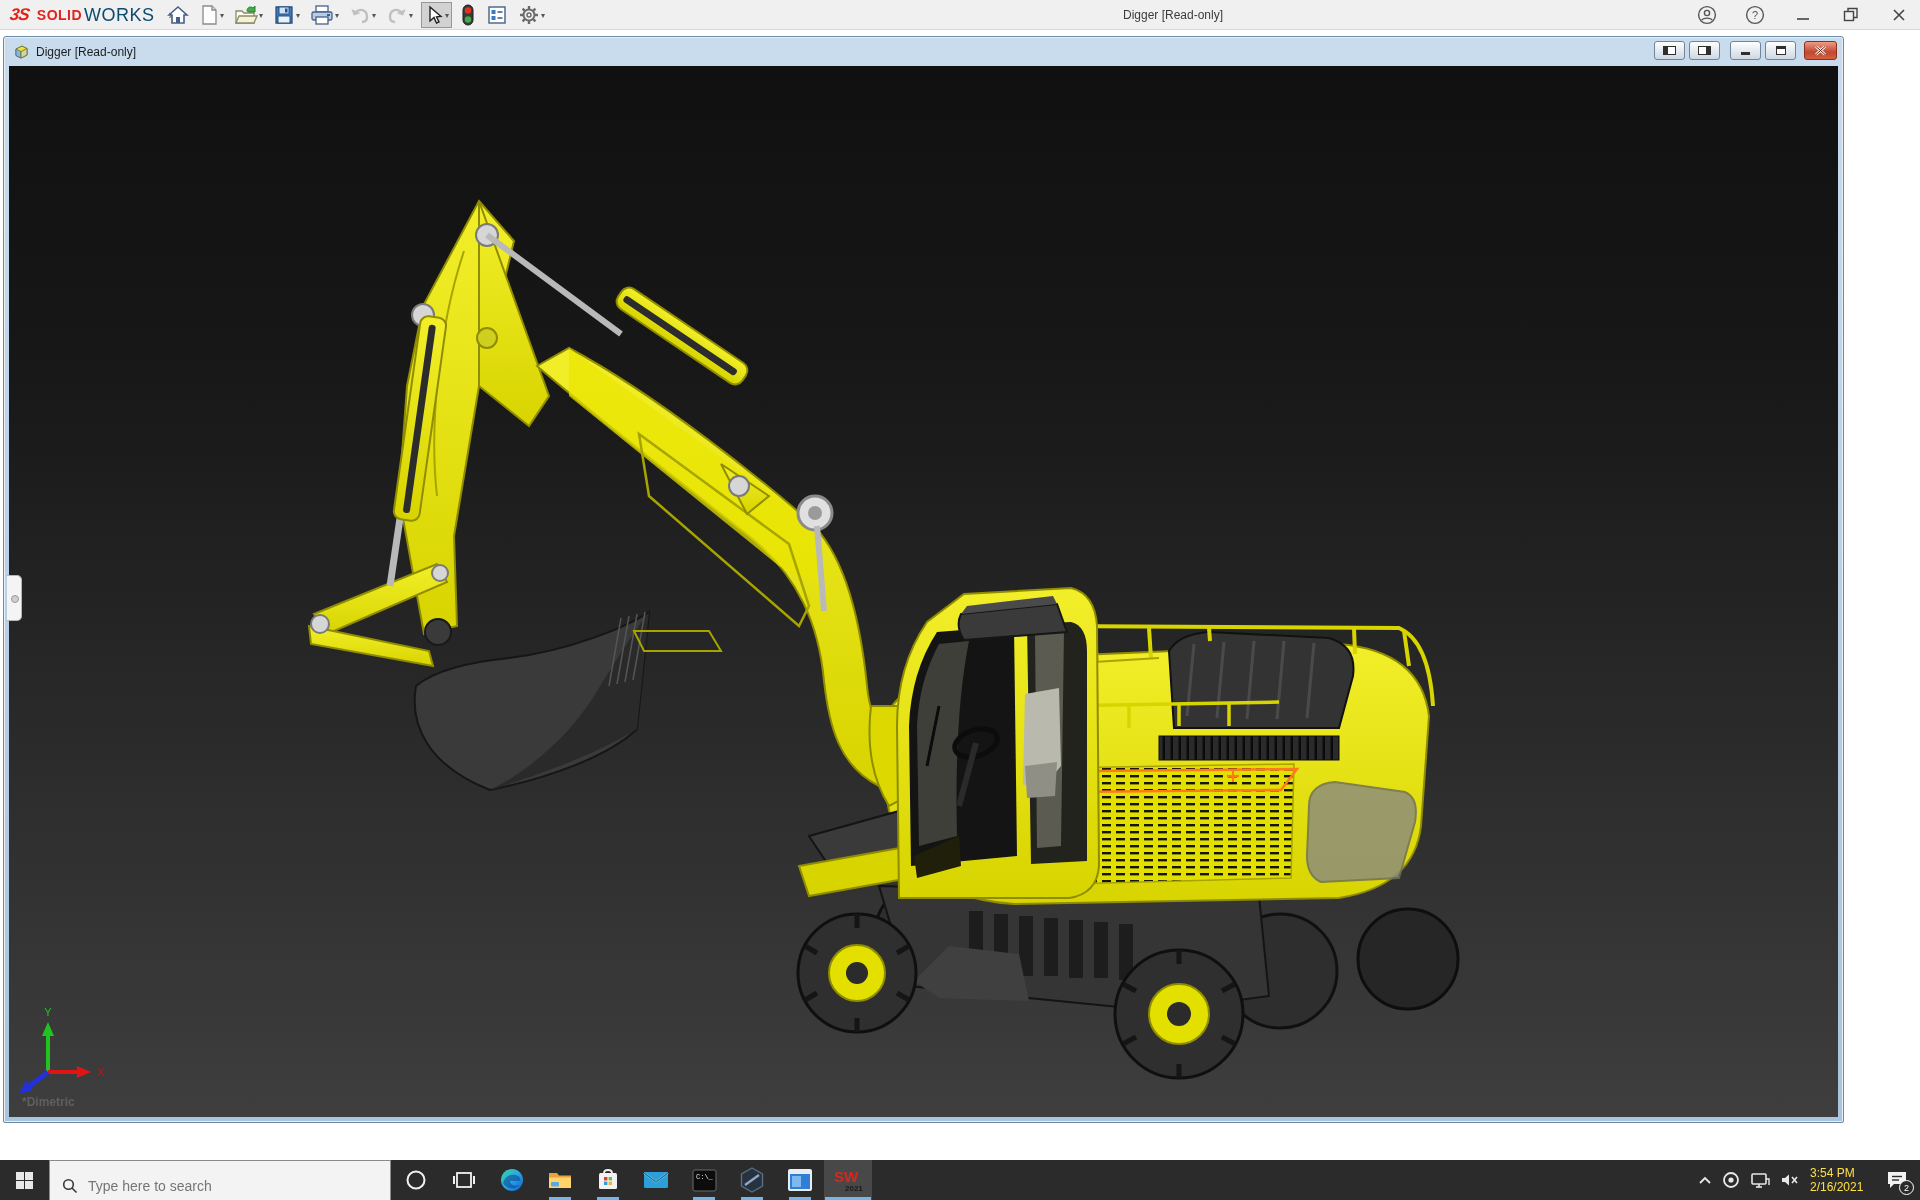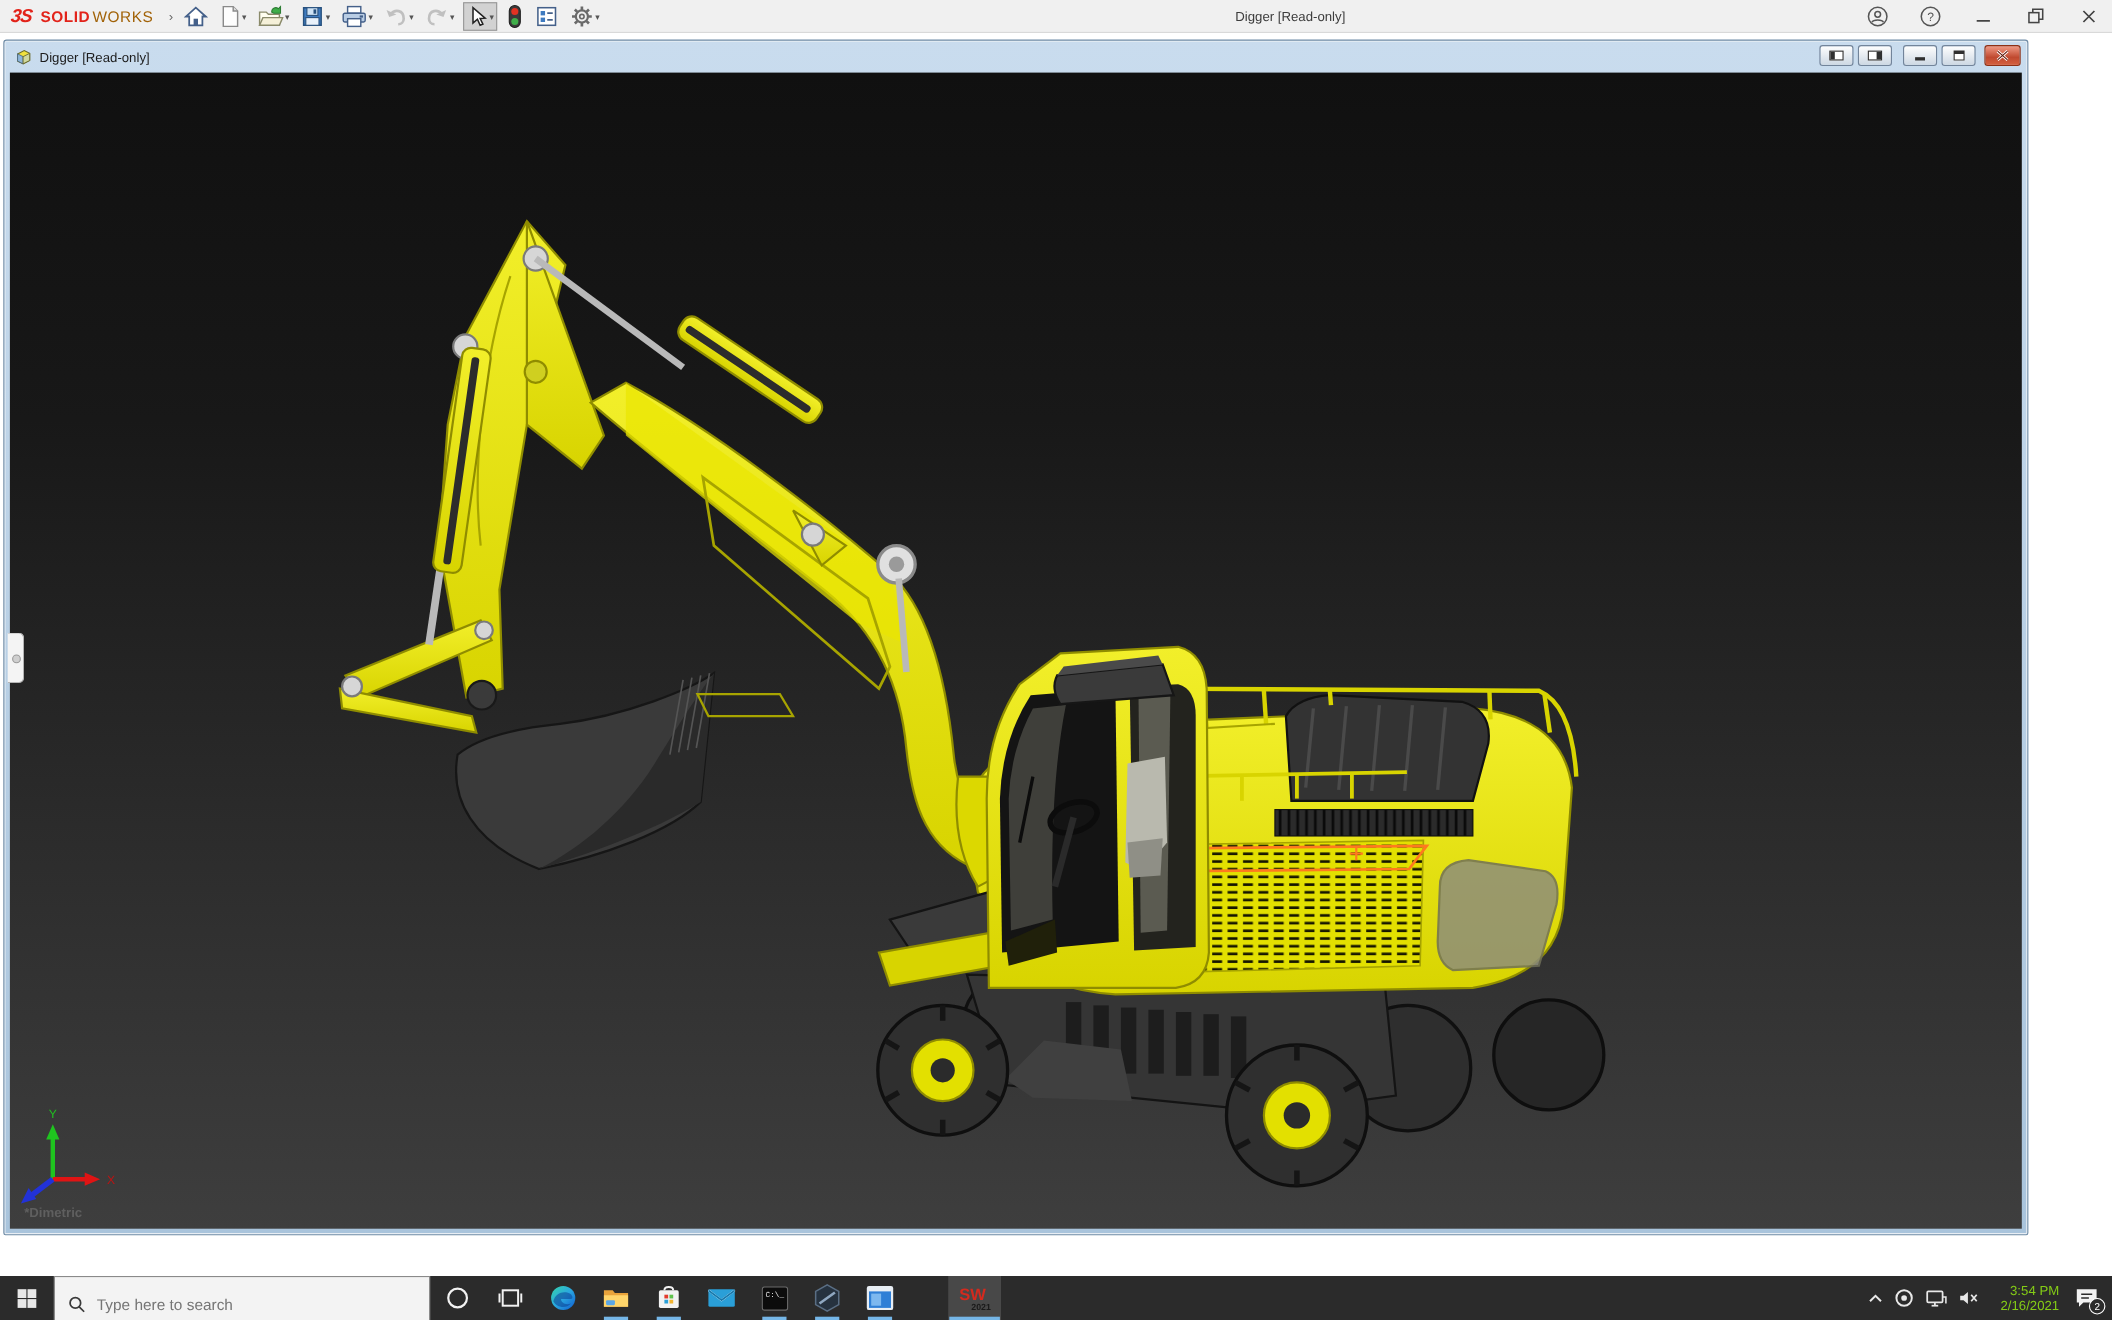--- a/index.html
+++ b/index.html
@@ -6,21 +6,21 @@
   html,body { width:1920px; height:1200px; overflow:hidden;
               font-family:"Liberation Sans", sans-serif; background:#ffffff; }
 
   
   .appbar { position:absolute; left:0; top:0; width:1920px; height:30px;
             background:#f0f0f0; border-bottom:1px solid #d9d9d9; }
   .logo { position:absolute; left:10px; top:0; height:30px; display:flex; align-items:center; gap:2px; }
   .logo-glyph { color:#e2231a; font-weight:bold; font-style:italic; font-size:17px;
                 transform:skewX(-8deg); letter-spacing:-1px; }
   .logo-bold { color:#e2231a; font-weight:bold; font-size:14px; letter-spacing:.5px; margin-left:6px;}
-  .logo-light { color:#a16207; font-size:14px; letter-spacing:.5px; }
+  .logo-light { color:#0c4a6e; font-size:18px; letter-spacing:.5px; }
   .logo-chev { color:#666; font-size:12px; margin-left:12px; }
   .caret { font-size:8px; color:#555; margin-left:1px; }
   .tbgroup { position:absolute; left:165px; top:0; height:30px; display:flex; align-items:center; gap:6px; }
   .tbtn { height:26px; display:flex; align-items:center; padding:0 2px; }
   .sel-active { background:#d2d2d2; border:1px solid #979797; }
   .disabled svg { opacity:.55; }
 
   .app-title { position:absolute; left:1173px; top:15px; transform:translate(-50%,-50%);
                font-size:12px; color:#3c3c3c; white-space:nowrap; }
 
@@ -65,21 +65,21 @@
   .searchbox { position:absolute; left:49px; top:0; width:342px; height:51px; background:#f3f3f3;
                border:1px solid #8a8a8a; display:flex; align-items:center; }
   .searchbox input { border:none; outline:none; background:transparent; font-size:14px;
                      color:#454545; width:280px; font-family:"Liberation Sans",sans-serif; }
   .tbicon { position:absolute; top:0; width:48px; height:40px; display:flex; align-items:center;
             justify-content:center; }
   .tbicon.active { background:#484848; }
   .openline { position:absolute; bottom:0; left:50%; transform:translateX(-50%); height:3px; width:22px; background:#75b6e7; }
   .openline.wide { width:46px; }
   .tray { position:absolute; right:0; top:0; height:40px; display:flex; align-items:center; gap:10px; padding-right:8px; }
-  .clock { color:#84cc16; font-size:12px; text-align:right; line-height:14px; width:62px; }
+  .clock { color:#fde047; font-size:12px; text-align:left; line-height:14px; width:62px; }
   .notif { position:relative; width:30px; height:30px; display:flex; align-items:center; justify-content:center; }
   .badge { position:absolute; right:-2px; bottom:0px; width:15px; height:15px; border-radius:50%;
            background:#2b2b2b; border:1.5px solid #fff; color:#fff; font-size:9px;
            display:flex; align-items:center; justify-content:center; }
 </style>
 </head>
 <body>
 
 <div class="appbar">
   <div class="logo">
@@ -539,21 +539,21 @@
     <span class="openline"></span>
   </div>
   <div class="tbicon" style="left:776px;">
     <svg width="26" height="24" viewBox="0 0 26 24">
       <rect x="1" y="1" width="24" height="22" rx="2" fill="#e8eef4"></rect>
       <rect x="3" y="6" width="20" height="15" fill="#2f7fd6"></rect>
       <rect x="5" y="8" width="9" height="11" fill="#7db8ef"></rect>
     </svg>
     <span class="openline"></span>
   </div>
-  <div class="tbicon active" style="left:824px;margin-left:38px;">
+  <div class="tbicon active" style="left:824px;">
     <svg width="30" height="28" viewBox="0 0 30 28">
       <text x="1" y="16" font-size="15" font-weight="bold" fill="#d42a1e" font-family="Liberation Sans">SW</text>
       <text x="12" y="25" font-size="8" font-weight="bold" fill="#1a1a1a" font-family="Liberation Sans">2021</text>
     </svg>
     <span class="openline wide"></span>
   </div>
 
   <div class="tray">
     <svg width="14" height="10" viewBox="0 0 14 10">
       <path d="M2 8 L7 3 L12 8" fill="none" stroke="#e8e8e8" stroke-width="1.8"></path>

